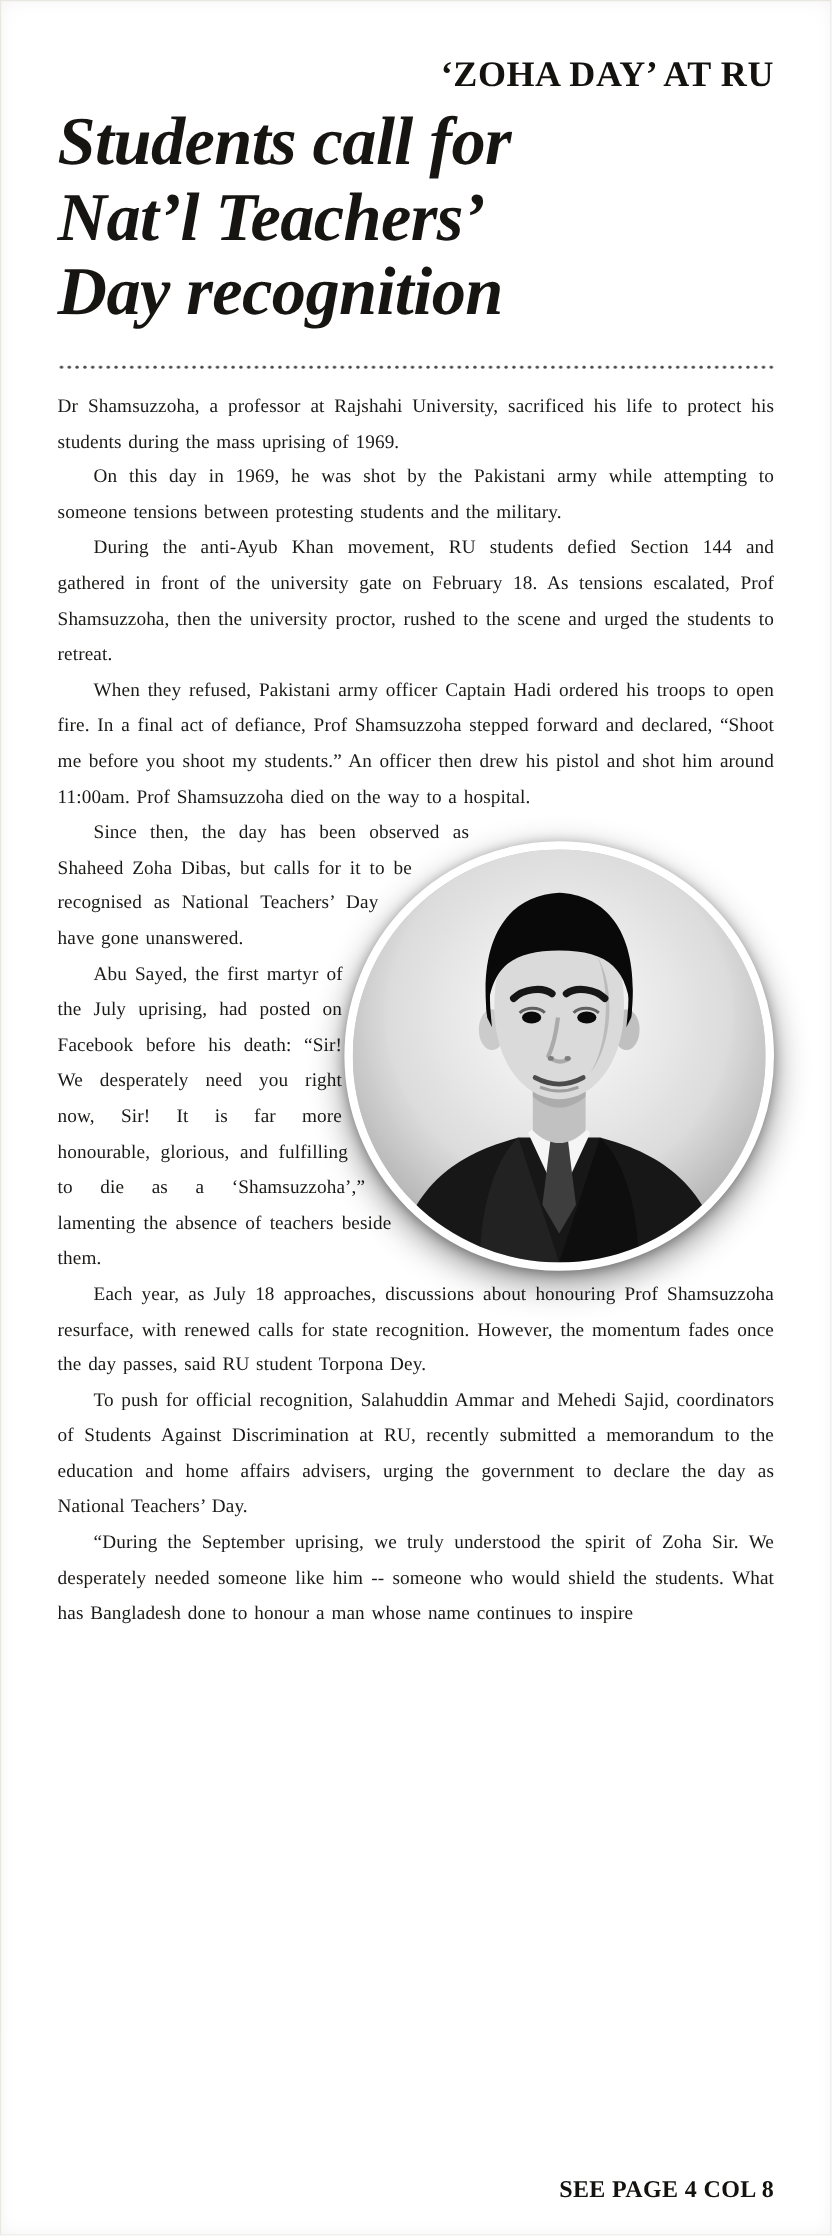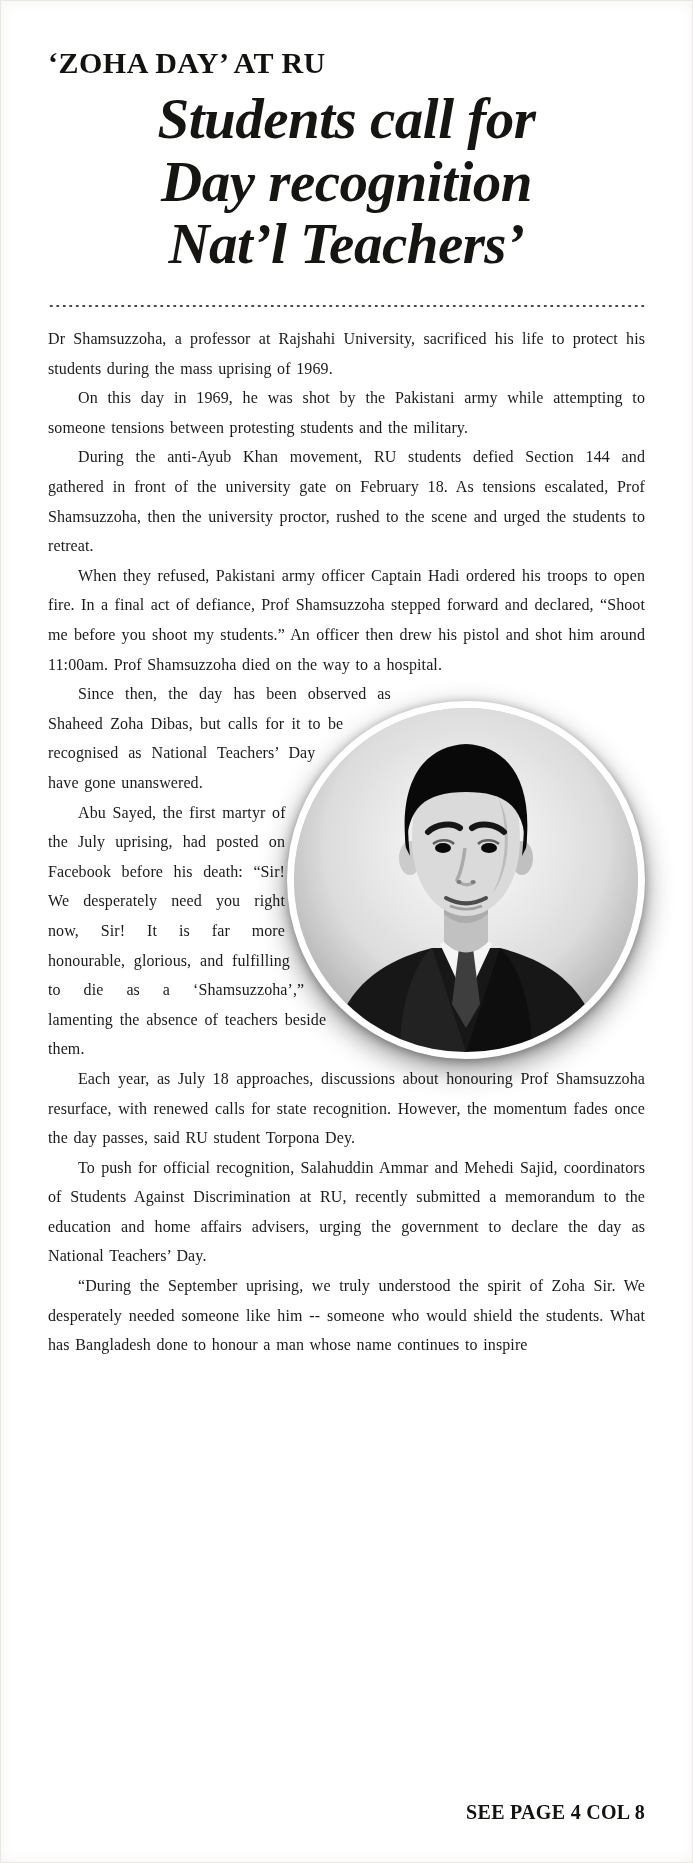--- a/index.html
+++ b/index.html
@@ -13,30 +13,29 @@
     height: 1863px;
     box-sizing: border-box;
     background: #ffffff;
     padding: 30px 48px 0 48px;
     font-family: "Liberation Serif", serif;
     color: #1b1a18;
     box-shadow: inset 0 0 0 1px #e9e7e2, inset 0 0 16px rgba(0,0,0,0.05);
     overflow: hidden;
   }
   .kicker {
-    text-align: left;
+    text-align: right;
     font-weight: 700;
     font-size: 30px;
     letter-spacing: 0.5px;
     margin-top: 16px;
     color: #14120f;
   }
   .headline {
     margin: 8px 0 28px 0;
-    text-align: center;
     font-style: italic;
     font-weight: 700;
     font-size: 57px;
     line-height: 1.1;
     letter-spacing: -0.5px;
     color: #171512;
   }
   .hl-line { display: block; }
   .byline {
     font-weight: 700;
@@ -89,38 +88,38 @@
   }
   .photo-circle svg {
     display: block;
     width: 100%;
     height: 100%;
     filter: grayscale(100%) contrast(108%) brightness(102%);
   }
   .continuation {
     position: absolute;
     right: 48px;
-    bottom: 39px;
+    bottom: 26px;
     font-weight: 700;
     font-size: 20px;
     letter-spacing: 0.3px;
     color: #14120f;
   }
 </style>
 </head>
 <body>
 
 <div class="page">
 
   <header>
     <div class="kicker">‘ZOHA DAY’ AT RU</div>
     <h1 class="headline">
       <span class="hl-line">Students call for</span>
+      <span class="hl-line">Nat’l Teachers’</span>
       <span class="hl-line">Day recognition</span>
-      <span class="hl-line">Nat’l Teachers’</span>
     </h1>
     <div class="dotted-rule"></div>
   </header>
 
   <section class="article-body">
     <p class="first">Dr Shamsuzzoha, a professor at Rajshahi University, sacrificed his life to protect his students during the mass uprising of 1969.</p>
     <p>On this day in 1969, he was shot by the Pakistani army while attempting to someone tensions between protesting students and the military.</p>
     <p>During the anti-Ayub Khan movement, RU students defied Section 144 and gathered in front of the university gate on February 18. As tensions escalated, Prof Shamsuzzoha, then the university proctor, rushed to the scene and urged the students to retreat.</p>
 
     <div class="photo-float">

